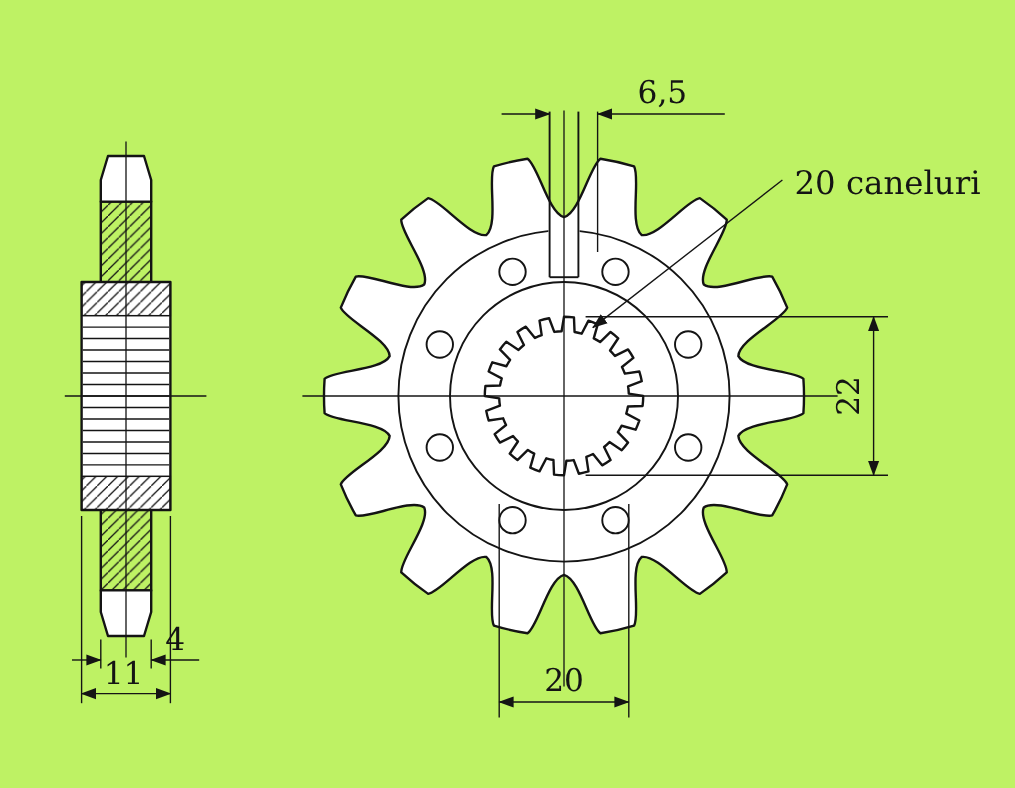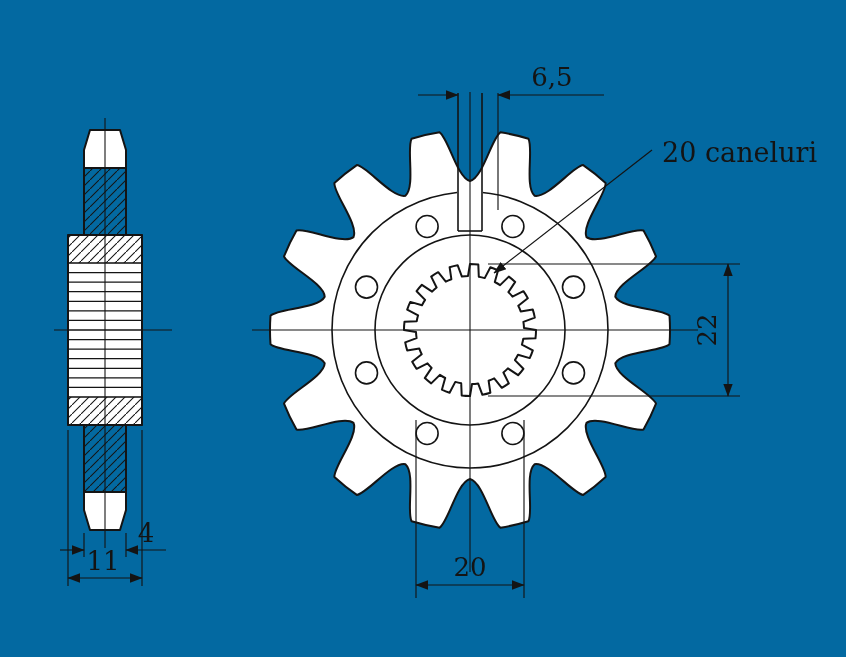--- a/index.html
+++ b/index.html
@@ -15,21 +15,21 @@
   .dim{ stroke:var(--ink); stroke-width:1.15; fill:none; }
   [data-name="bolt-holes"] circle{ fill:#ffffff; stroke:var(--ink); stroke-width:1.6; }
   [data-name="bore-spline-lines"] line{ stroke:var(--ink); stroke-width:1.2; }
   text{ fill:var(--ink); }
   .dimtxt{ font-size:26px; }
   .notetxt{ font-size:27px; }
 </style>
 </head>
 <body>
 
-<div class="stage" data-name="drawing-canvas" style="background: #0369a1;">
+<div class="stage" data-name="drawing-canvas" style="background: #bef264;">
 <svg width="846" height="657" viewBox="0 0 846 657" xmlns="http://www.w3.org/2000/svg" data-name="sprocket-drawing">
   <defs>
     <pattern id="hatch" width="9" height="9" patternUnits="userSpaceOnUse">
       <line x1="0" y1="9" x2="9" y2="0" stroke="#141414" stroke-width="1.05"></line>
     </pattern>
     <marker id="arr" viewBox="0 0 10 10" refX="9.5" refY="5" markerWidth="11" markerHeight="11" orient="auto-start-reverse">
       <path d="M0,1.3 L10,5 L0,8.7 Z" fill="#141414"></path>
     </marker>
   </defs>
 

